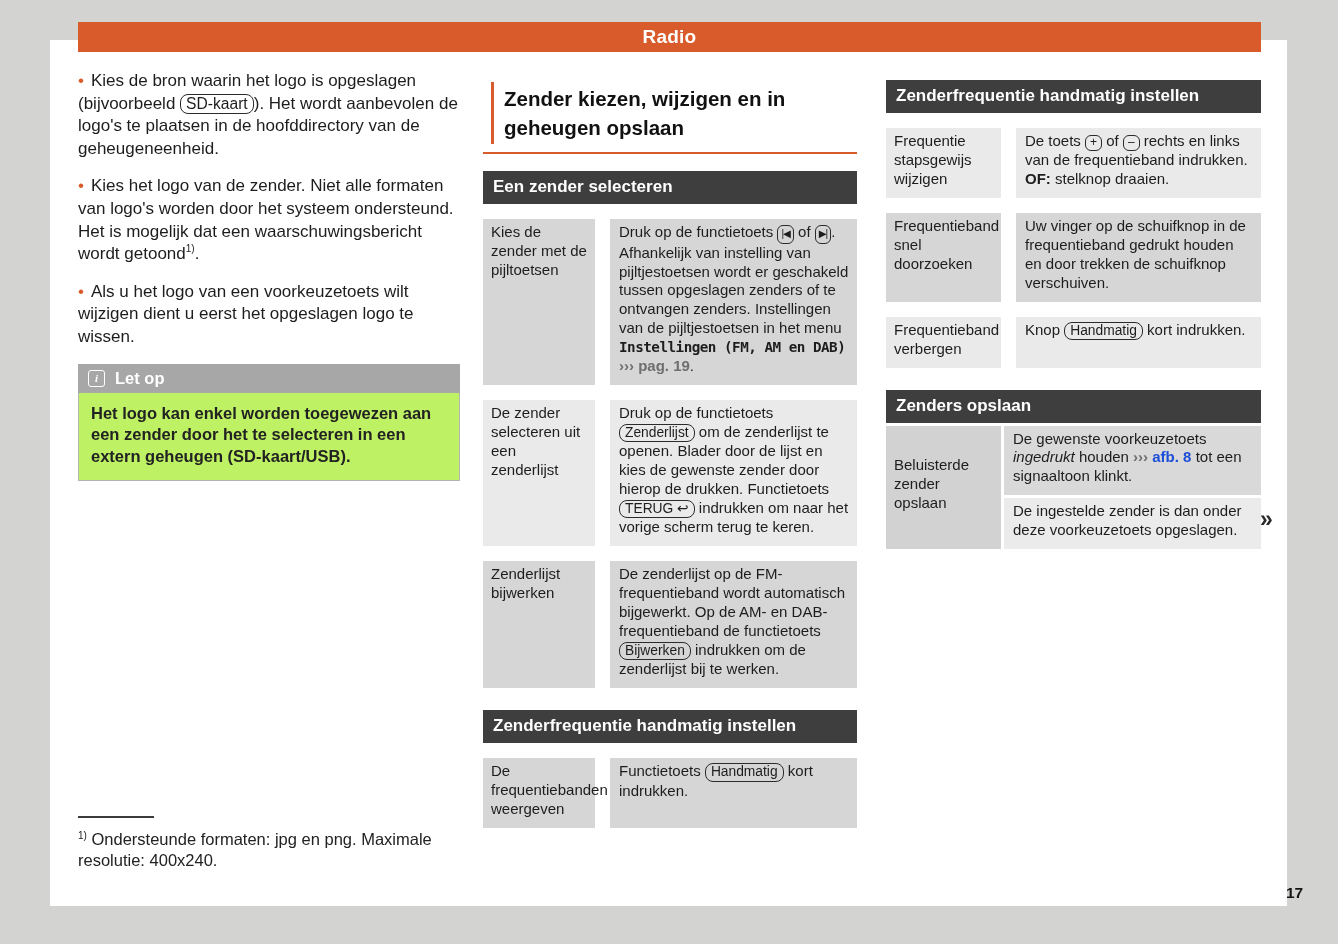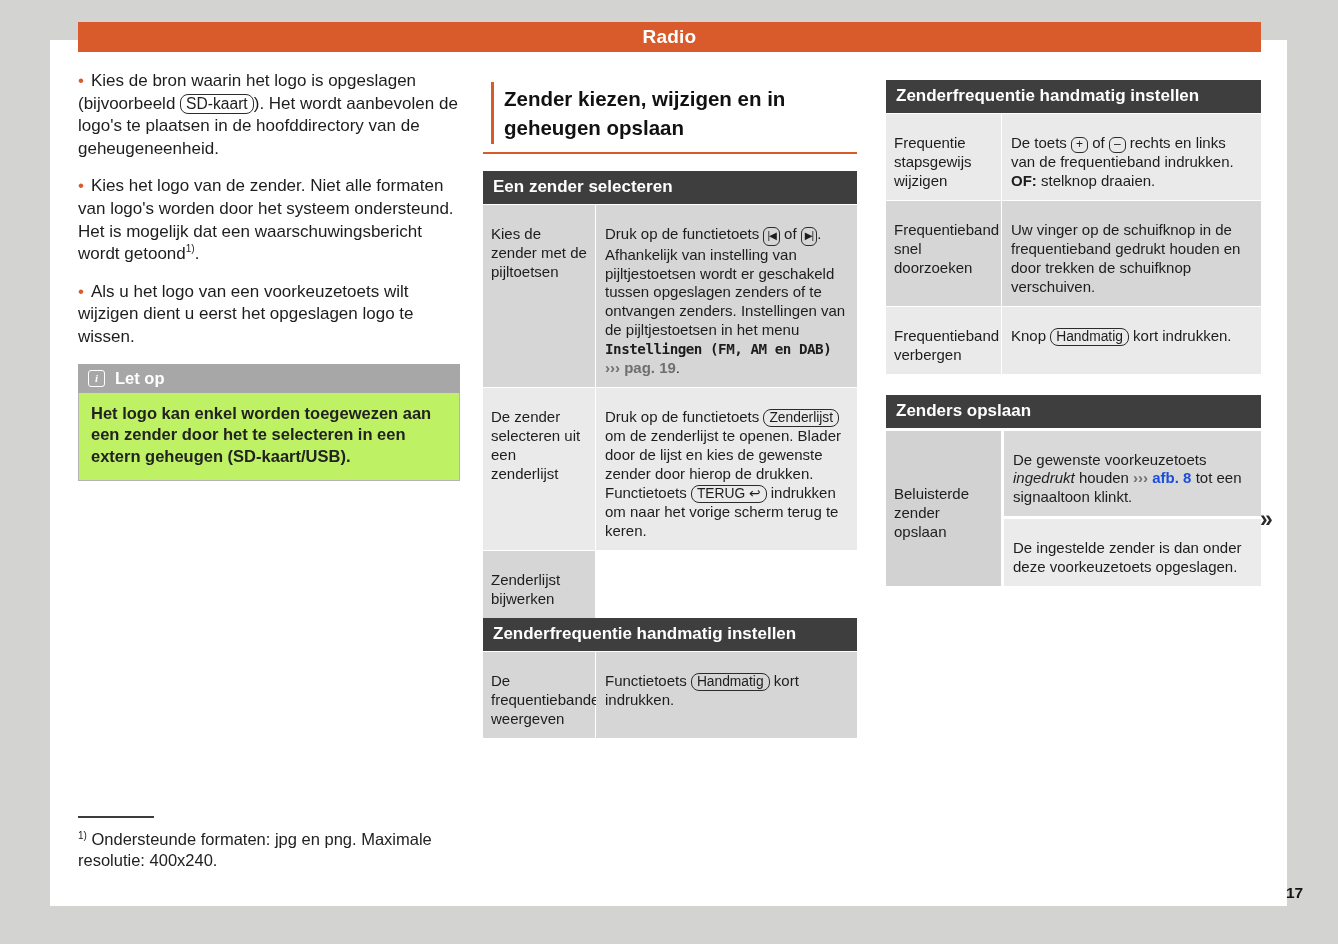--- a/index.html
+++ b/index.html
@@ -35,25 +35,25 @@
              padding:10px 12px 12px;font-weight:700;font-size:16.5px;line-height:1.32;color:#222;}
   
   .footnote{position:absolute;left:78px;top:816px;width:400px;}
   .fn-rule{width:76px;height:2px;background:#3c3c3c;margin-bottom:11px;}
   .fn-text{font-size:16.5px;line-height:1.3;margin:0;color:#222;}
   
   .section-heading{border-left:3px solid #d95b2b;padding:2px 0 2px 10px;margin:8px;
                    font-size:20.5px;line-height:1.42;font-weight:700;color:#111;}
   .heading-rule{height:2px;background:#d95b2b;margin:8px 0 17px 0;}
   
-  .dtable{display:grid;grid-template-columns:112px 1fr;gap:1px;}
+  .dtable{display:grid;grid-template-columns:112px 1fr;gap:15px;margin-bottom:22px;}
   .col-right .dtable{grid-template-columns:115px 1fr;}
   .thead{grid-column:1/-1;background:#3e3e3e;color:#fff;font-weight:700;font-size:17px;
          padding:6px 10px 7px;}
-  .cell{font-size:15px;line-height:1.26;padding:20px 8px 9px 9px;color:#1d1d1d;}
+  .cell{font-size:15px;line-height:1.26;padding:4px 8px 9px 9px;color:#1d1d1d;}
   .cell-label{padding-left:8px;}
   .bg-dark{background:#d6d6d6;}
   .bg-light{background:#eaeaea;}
   .bg-zleft{background:#d2d2d2;display:flex;align-items:center;}
   .bg-sub1{background:#d9d9d9;}
   .bg-sub2{background:#ebebeb;}
   .subcell{margin-bottom:3px;}
   .subcell:last-child{margin-bottom:0;}
   .zrow{display:grid;grid-template-columns:115px 1fr;gap:3px;}
   .menu-mono{font-family:"DejaVu Sans Mono","Liberation Mono",monospace;font-weight:700;
@@ -105,20 +105,21 @@
     <div class="dtable">
       <div class="thead">Een zender selecteren</div>
 
       <div class="cell cell-label bg-dark">Kies de zender met de pijltoetsen</div>
       <div class="cell bg-dark"><span>Druk op de functietoets </span><span class="key key-media">|◀</span><span> of </span><span class="key key-media">▶|</span><span>. Afhankelijk van instelling van pijltjestoetsen wordt er geschakeld tussen opgeslagen zenders of te ontvangen zenders. Instellingen van de pijltjestoetsen in het menu </span><span class="menu-mono">Instellingen (FM, AM en DAB)</span> <span class="ref-arrows">›››</span> <span class="ref-gray">pag. 19</span><span>.</span></div>
 
       <div class="cell cell-label bg-light">De zender selecteren uit een zenderlijst</div>
       <div class="cell bg-light"><span>Druk op de functietoets </span><span class="key">Zenderlijst</span><span> om de zenderlijst te openen. Blader door de lijst en kies de gewenste zender door hierop de drukken. Functietoets </span><span class="key">TERUG ↩</span><span> indrukken om naar het vorige scherm terug te keren.</span></div>
 
       <div class="cell cell-label bg-dark">Zenderlijst bijwerken</div>
+      <div class="cell bg-dark"><span>De zenderlijst op de FM-frequentieband wordt automatisch bijgewerkt. Op de AM- en DAB-frequentieband de functietoets </span><span class="key">Bijwerken</span><span> indrukken om de zenderlijst bij te werken.</span></div>
     </div>
 
     <div class="dtable">
       <div class="thead">Zenderfrequentie handmatig instellen</div>
       <div class="cell cell-label bg-dark">De frequentiebanden weergeven</div>
       <div class="cell bg-dark"><span>Functietoets </span><span class="key">Handmatig</span><span> kort indrukken.</span></div>
     </div>
   </div>
 
   <div class="col col-right">

